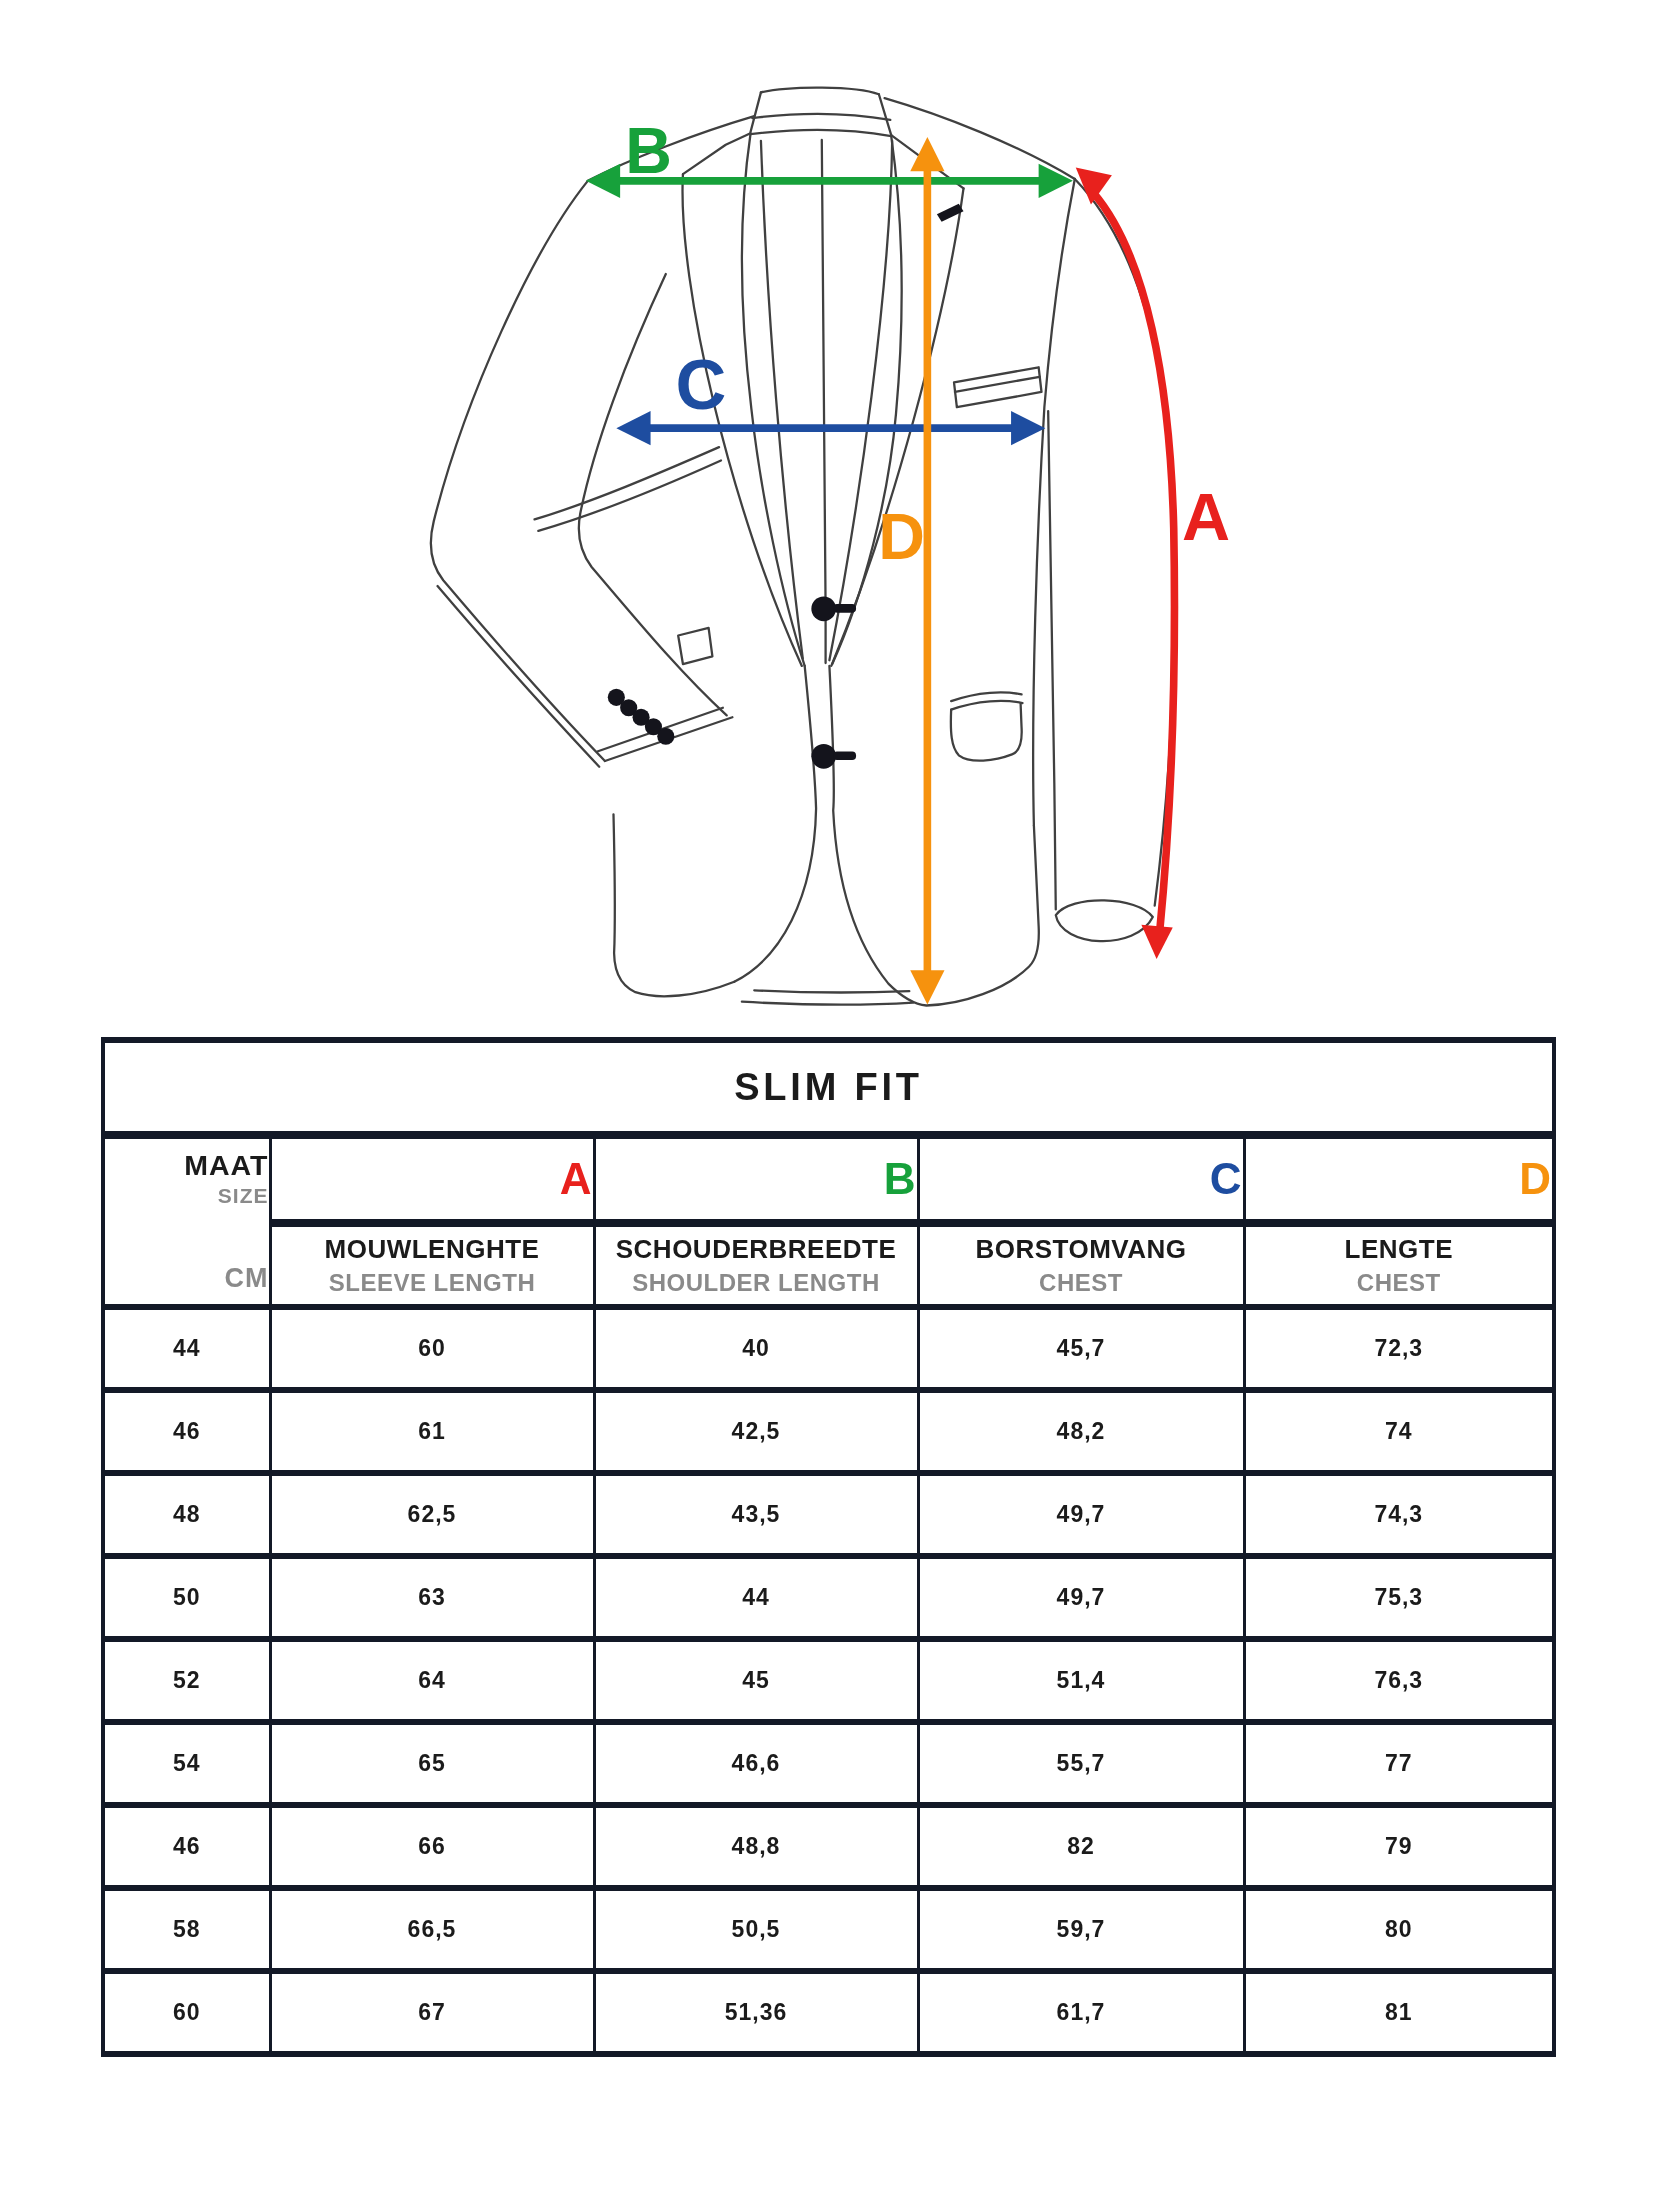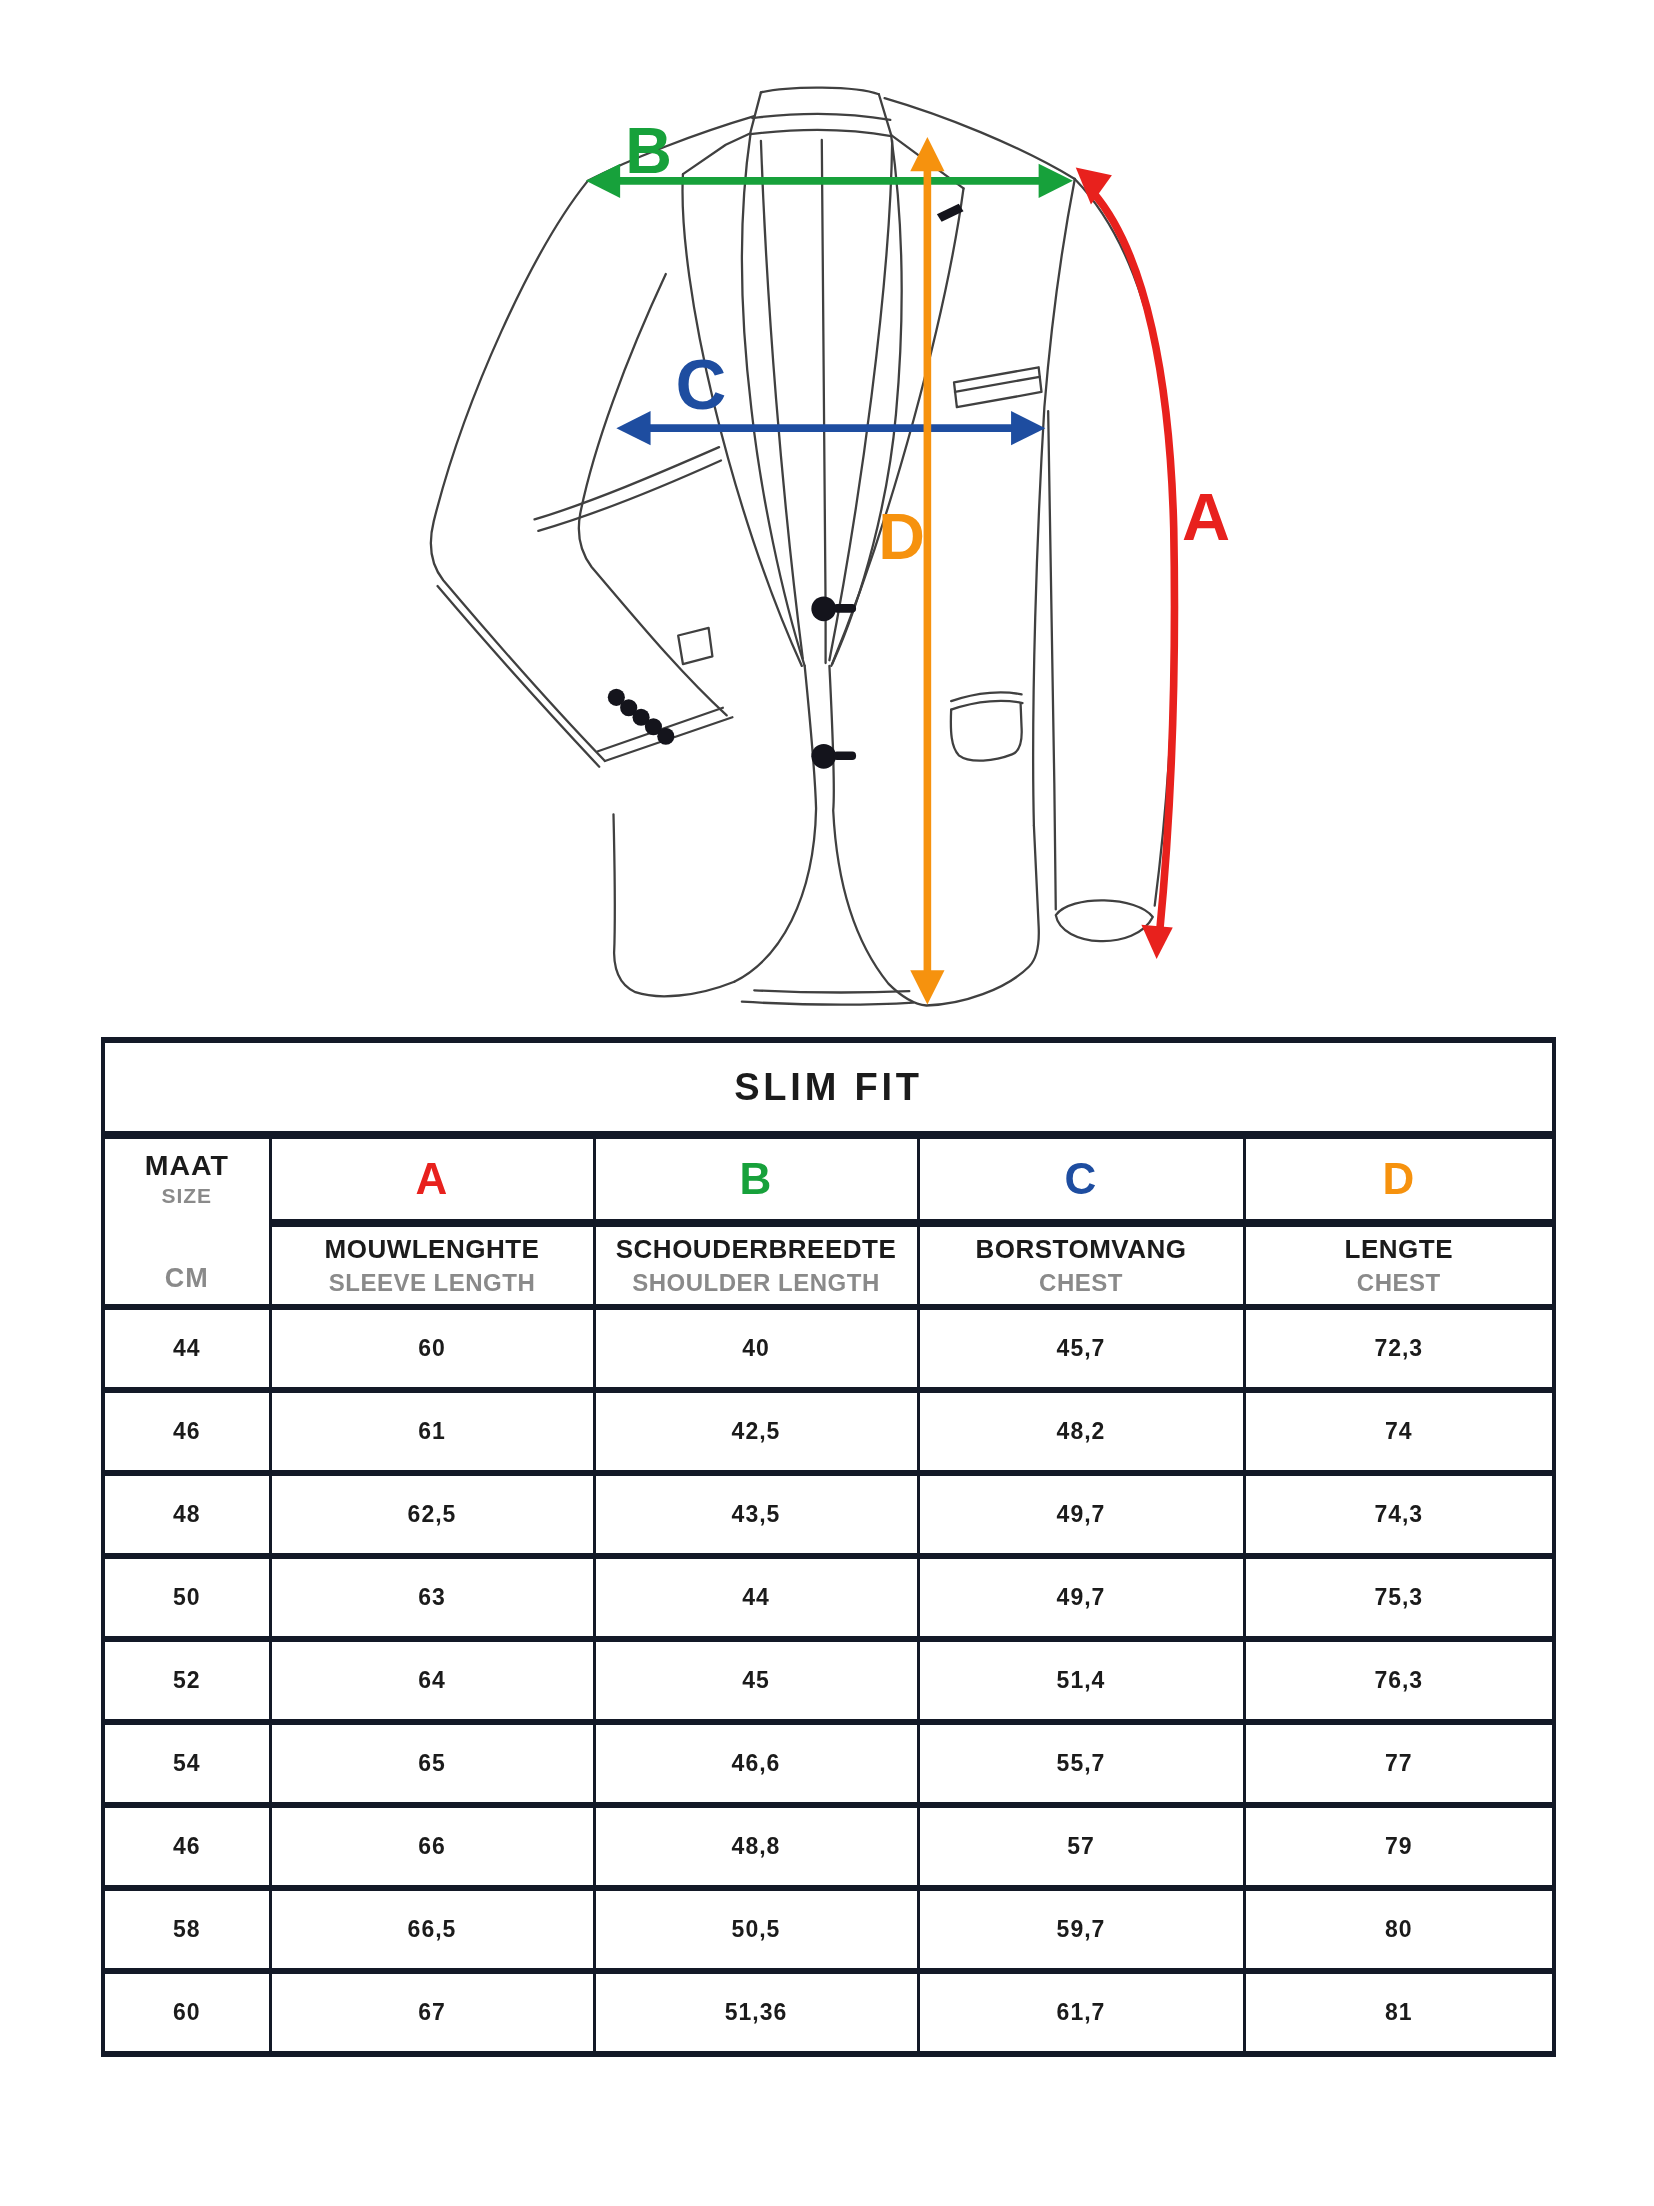--- a/index.html
+++ b/index.html
@@ -36,21 +36,21 @@
     border-top:6.7px solid var(--line);
     border-bottom:6.7px solid var(--line);
     text-align:center;vertical-align:middle;
     font-family:"Liberation Sans",sans-serif;
   }
   .size-table{border:4.8px solid var(--line);padding-left:8px;}
   .row-title th{
     height:95px;font-size:38px;font-weight:700;letter-spacing:3.8px;
     color:var(--ink);border-bottom-width:8.6px;
   }
-  .row-letters th{height:88px;font-size:44px;font-weight:600;letter-spacing:1px;}
+  .row-letters th{height:88px;font-size:44px;font-weight:600;letter-spacing:1px;text-align:right;}
   .row-letters .size-head{font-size:28.5px;}
   .row-names th{height:84px;border-top-width:8.6px;}
   .c-red{color:var(--red);}  .c-green{color:var(--green);}
   .c-blue{color:var(--blue);} .c-orange{color:var(--orange);}
   .size-head{vertical-align:middle;}
   .size-head .nl{display:block;font-size:28.5px;font-weight:700;color:var(--ink);letter-spacing:1px;}
   .size-head .en{display:block;font-size:21px;font-weight:600;color:var(--gray);letter-spacing:1px;margin-top:1.9px;}
   .size-head .unit{display:block;font-size:27px;font-weight:700;color:var(--gray);letter-spacing:1px;margin-top:55px;}
   .meas-name .nl{display:block;font-size:26px;font-weight:700;color:var(--ink);letter-spacing:0.5px;}
   .meas-name .en{display:block;font-size:24px;font-weight:600;color:var(--gray);letter-spacing:0.5px;margin-top:3.8px;}
@@ -239,21 +239,21 @@
         <td>54</td>
         <td>65</td>
         <td>46,6</td>
         <td>55,7</td>
         <td>77</td>
       </tr>
       <tr>
         <td>46</td>
         <td>66</td>
         <td>48,8</td>
-        <td>57</td>
+        <td>82</td>
         <td>79</td>
       </tr>
       <tr>
         <td>58</td>
         <td>66,5</td>
         <td>50,5</td>
         <td>59,7</td>
         <td>80</td>
       </tr>
       <tr>

